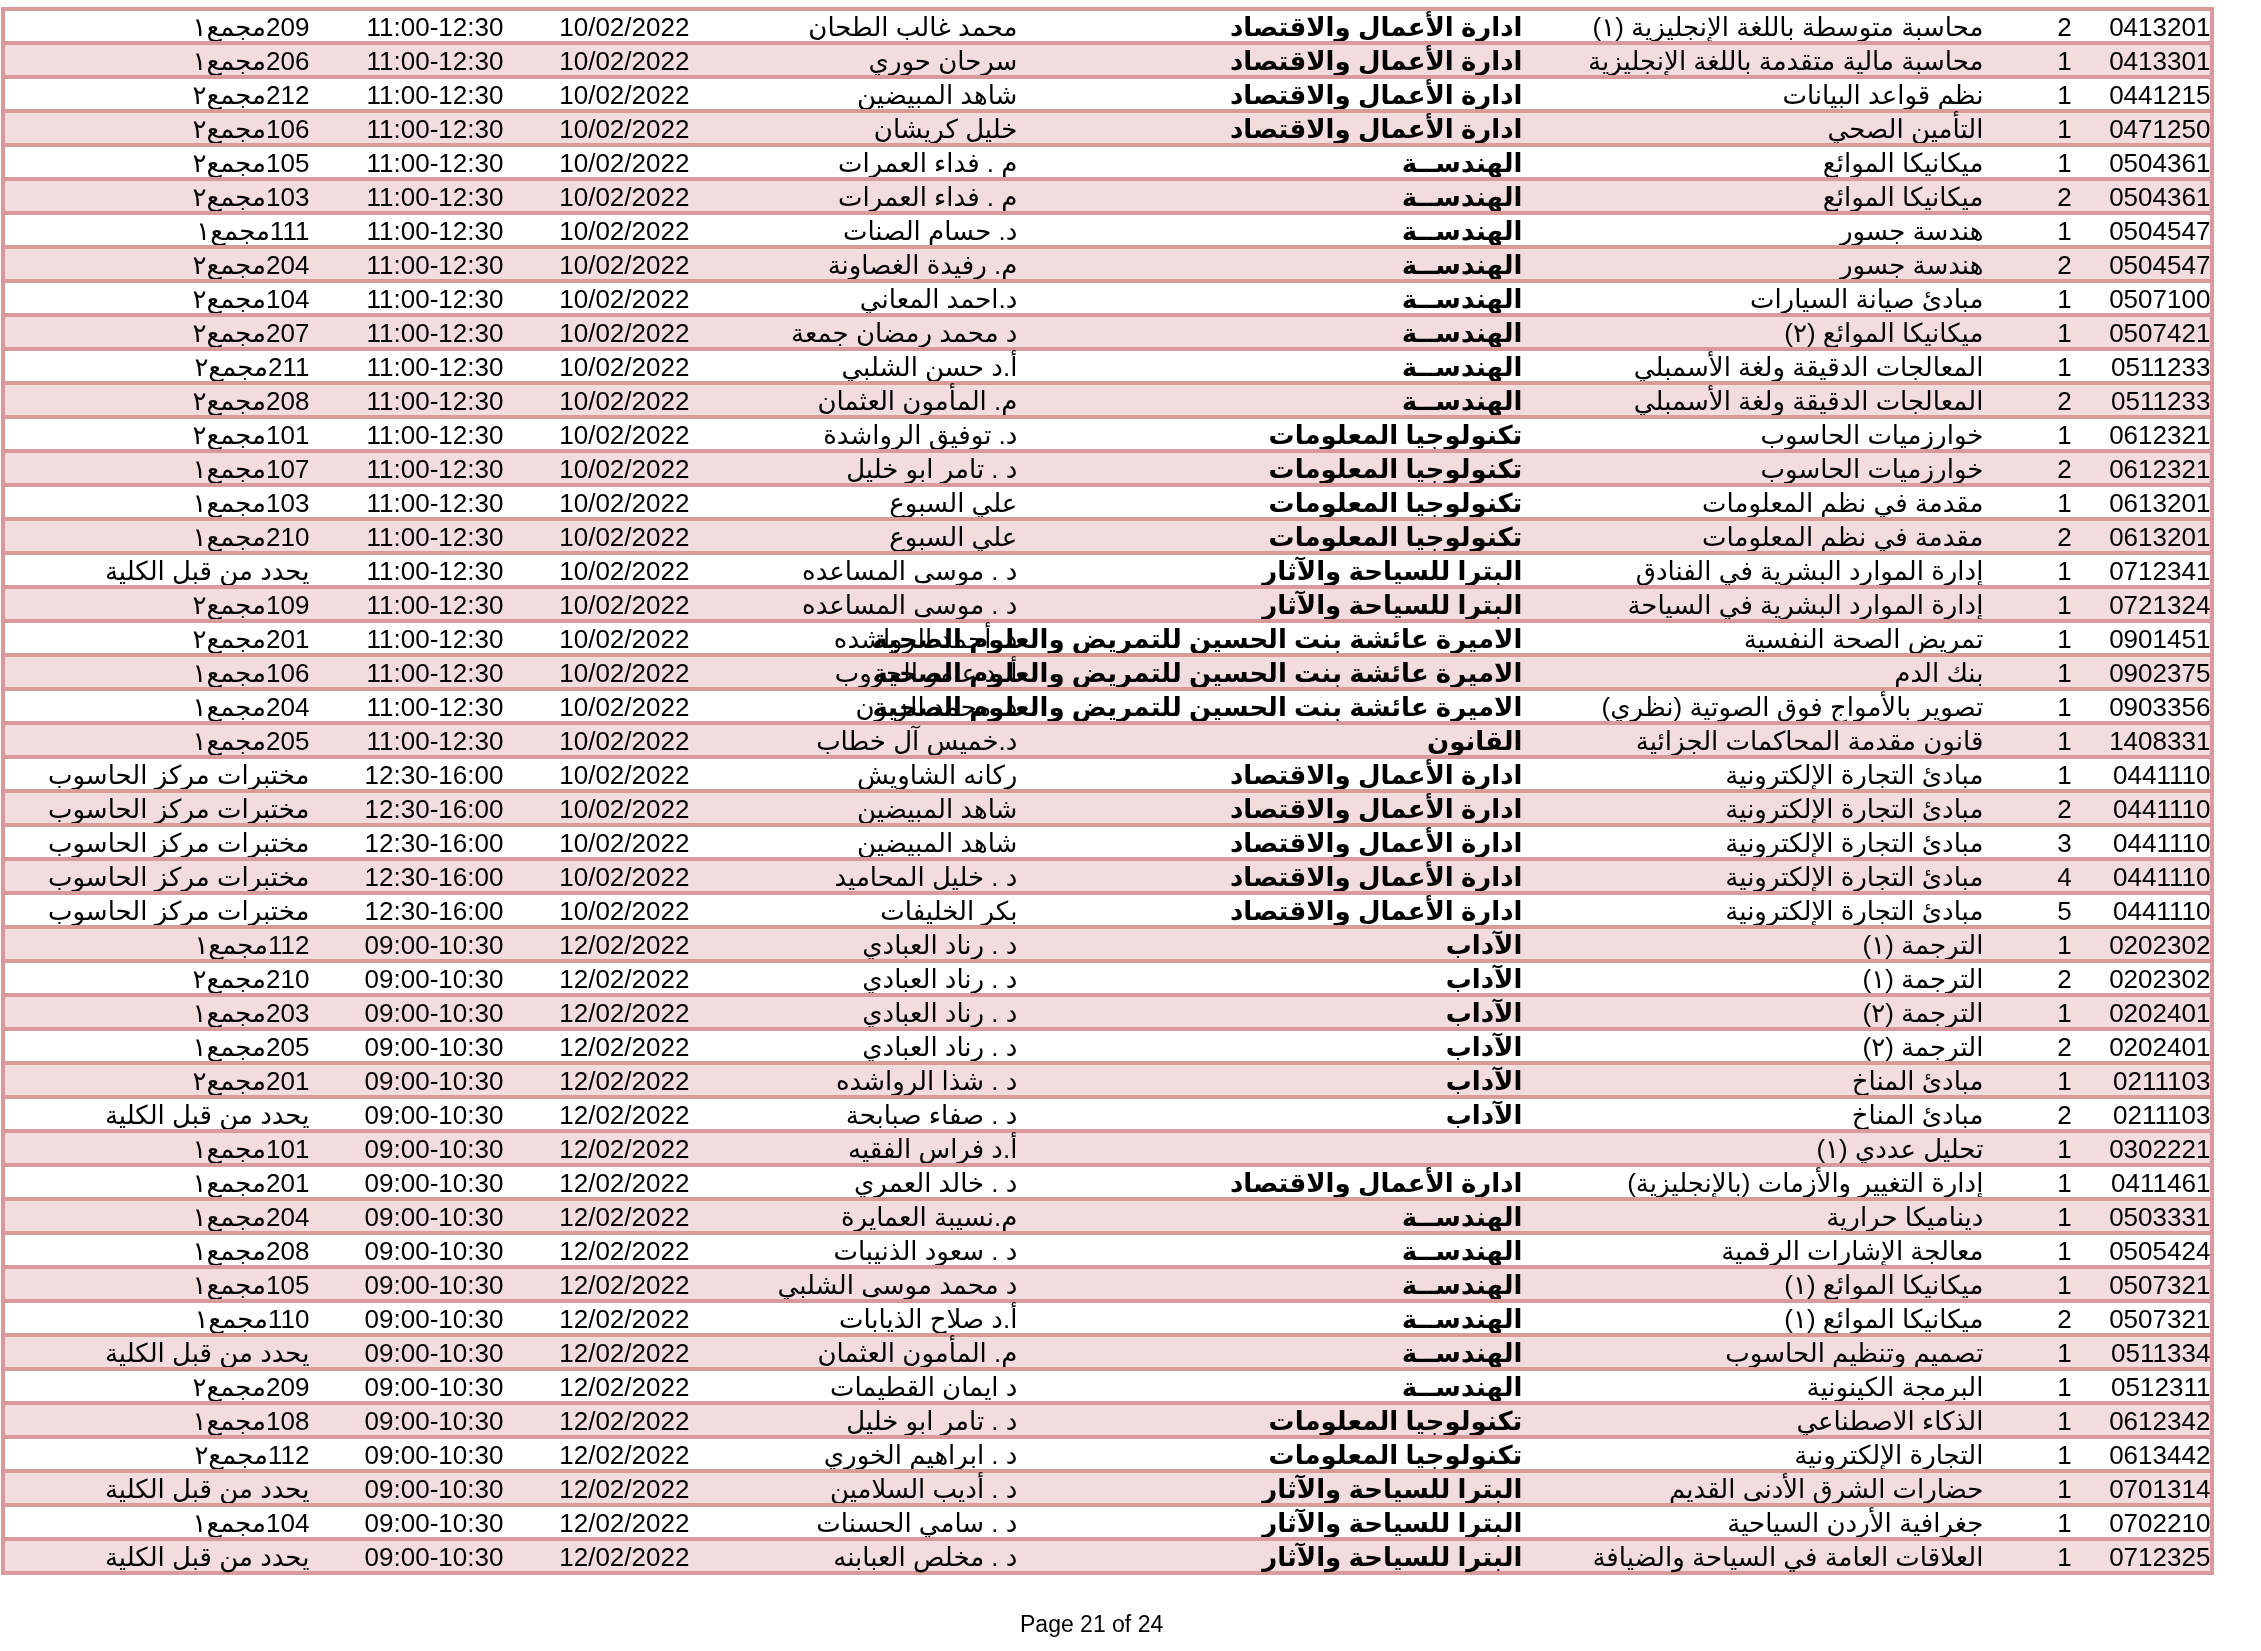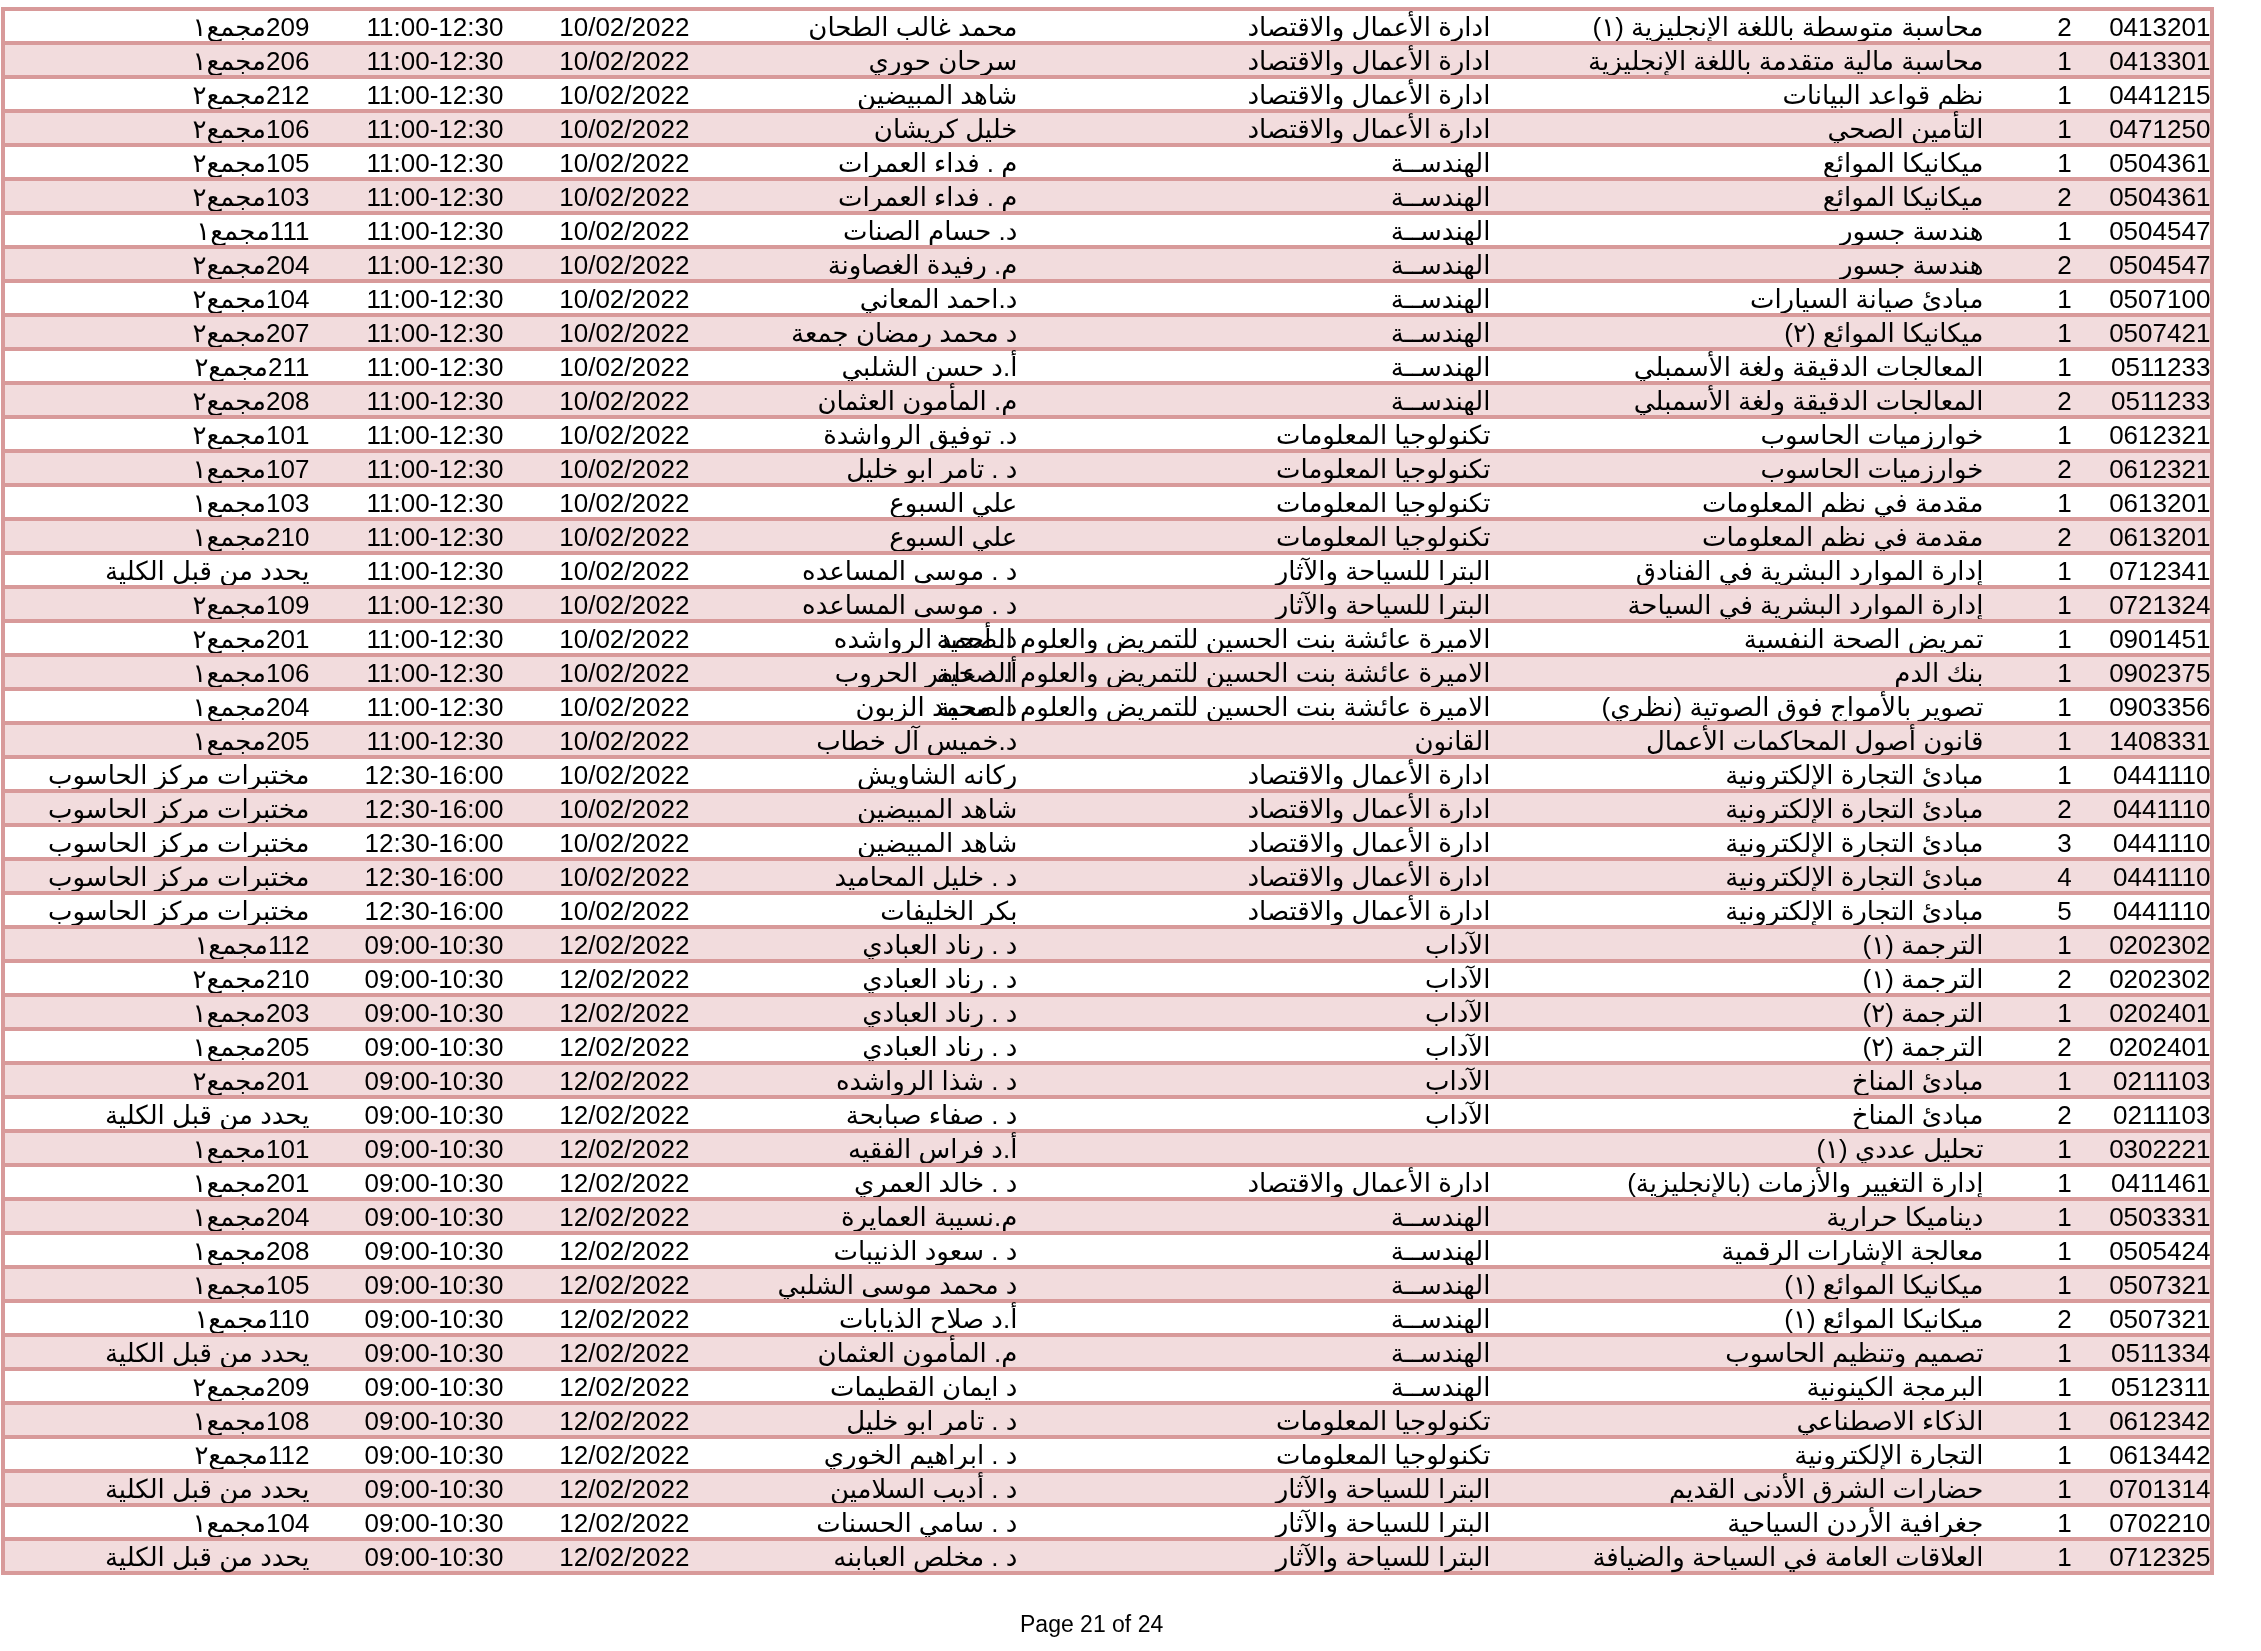--- a/index.html
+++ b/index.html
@@ -22,21 +22,21 @@
   .row.odd { background: #ffffff; }
   .row.even { background: #f2dcdd; }
   .cell {
     position: absolute; top: 0; height: 30px; line-height: 32px;
     font-size: 26px; white-space: nowrap; text-align: right;
   }
   .ar { direction: rtl; unicode-bidi: isolate; }
   .c-code { right: 0px; width: 112px; }
   .c-sec  { right: 132px; width: 28px; text-align: center; }
   .c-course { right: 227px; width: 491px; }
-  .c-college { right: 720px; width: 505px; }
+  .c-college { right: 688px; width: 505px; font-weight: bold; }
   .c-inst { right: 1193px; width: 337px; }
   .c-date { right: 1521px; width: 176px; text-align: right; }
   .c-time { right: 1707px; width: 168px; text-align: right; }
   .c-room { right: 1901px; width: 281px; }
   #footer {
     position: absolute; left: 1020px; top: 1608px;
     font-size: 23px; line-height: 32px; color: #000;
   }
 </style>
 </head>
@@ -250,21 +250,21 @@
       <div class="cell c-course ar">تصوير بالأمواج فوق الصوتية (نظري)</div>
       <div class="cell c-college ar">الاميرة عائشة بنت الحسين للتمريض والعلوم الصحية</div>
       <div class="cell c-inst ar">د. محمد الزبون</div>
       <div class="cell c-date">10/02/2022</div>
       <div class="cell c-time">11:00-12:30</div>
       <div class="cell c-room ar">204مجمع١</div>
     </div>
     <div class="row even">
       <div class="cell c-code">1408331</div>
       <div class="cell c-sec">1</div>
-      <div class="cell c-course ar">قانون أصول المحاكمات الأعمال</div>
+      <div class="cell c-course ar">قانون مقدمة المحاكمات الجزائية</div>
       <div class="cell c-college ar">القانون</div>
       <div class="cell c-inst ar">د.خميس آل خطاب</div>
       <div class="cell c-date">10/02/2022</div>
       <div class="cell c-time">11:00-12:30</div>
       <div class="cell c-room ar">205مجمع١</div>
     </div>
     <div class="row odd">
       <div class="cell c-code">0441110</div>
       <div class="cell c-sec">1</div>
       <div class="cell c-course ar">مبادئ التجارة الإلكترونية</div>

